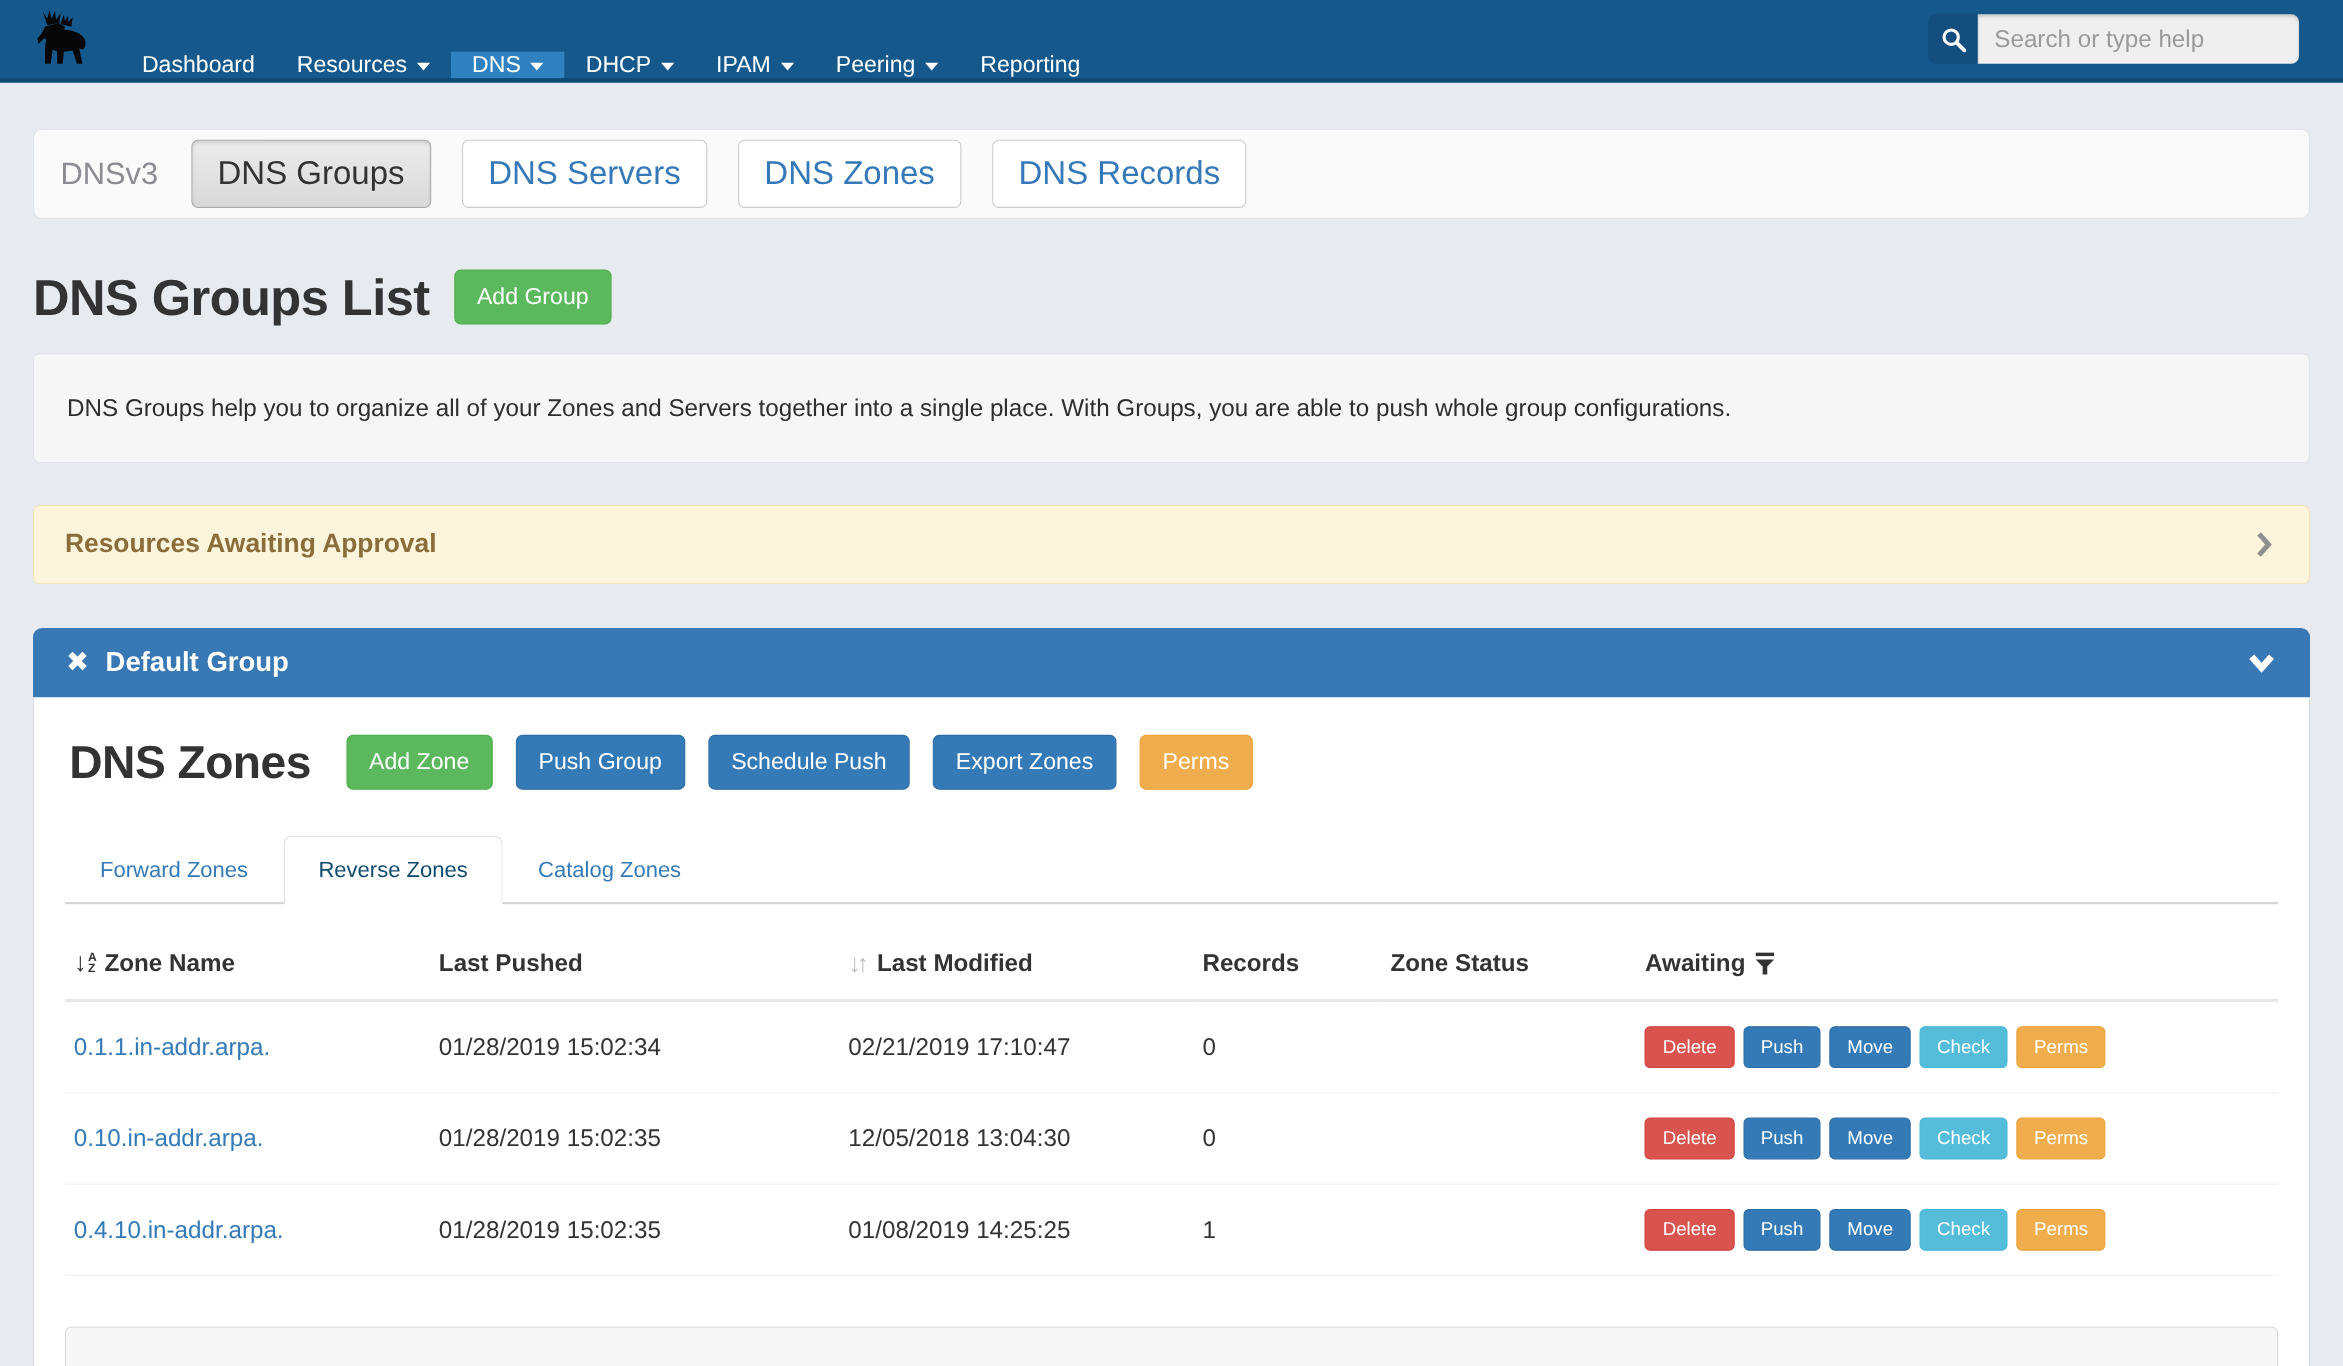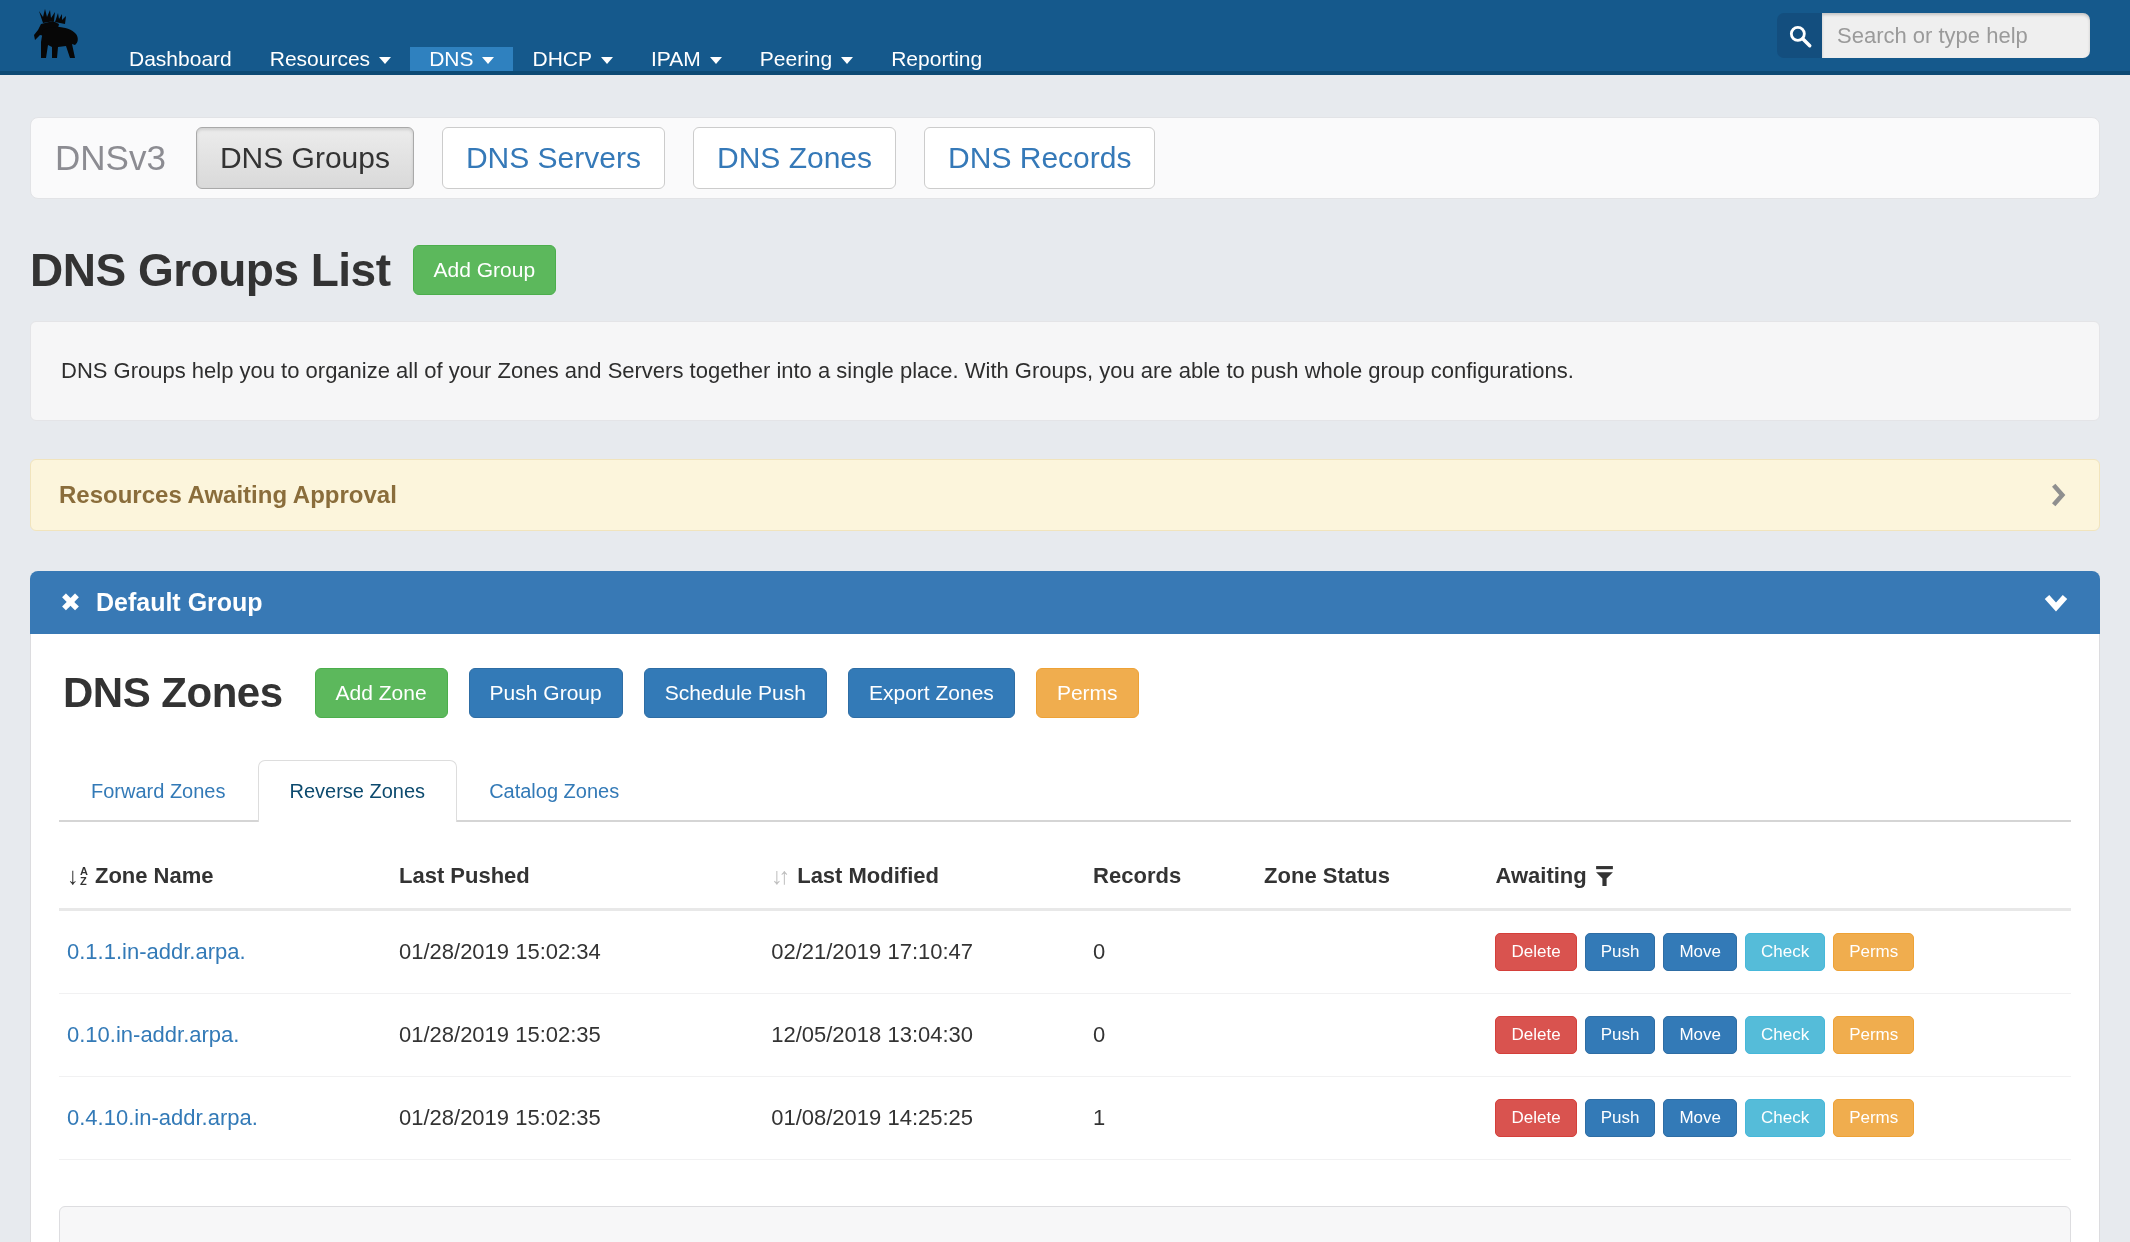--- a/index.html
+++ b/index.html
@@ -33,39 +33,39 @@
     border-left: 6px solid transparent; border-right: 6px solid transparent;
     border-top: 7px solid #fff; margin-top: 3px;
   }
   .search-group { margin-left: auto; align-self: center; display: flex; margin-right: 40px; }
   .search-icon-box {
     width: 45px; height: 45px; background: #134e7e;
     border-radius: 7px 0 0 7px;
     display: flex; align-items: center; justify-content: center;
   }
   .search-input {
-    width: 268px; height: 45px; border: none; outline: none;
+    width: 292px; height: 45px; border: none; outline: none;
     border-radius: 0 7px 7px 0; background: #efefef;
     padding: 4px 15px; font-size: 22px; color: #333;
     font-family: "Liberation Sans", sans-serif;
     box-shadow: inset 0 2px 3px rgba(0,0,0,.18);
   }
   .search-input::placeholder { color: #9a9a9a; }
 
   
   .container { padding: 0 30px; }
 
   
   .subnav {
     margin-top: 42px; background: #fafafb;
     border: 1px solid #e2e3e6; border-radius: 8px;
     height: 82px; display: flex; align-items: center;
     padding: 0 24px; gap: 28px;
   }
-  .subnav-label { color: #8c8c92; font-size: 35px; margin-right: 2px; }
+  .subnav-label { color: #8c8c92; font-size: 28px; margin-right: 2px; }
   .subnav-btn {
     font-size: 30px; padding: 13px 23px; border-radius: 6px;
     border: 1px solid #ccc; background: #fff; color: #3579b8; cursor: pointer;
     font-family: "Liberation Sans", sans-serif;
   }
   .subnav-btn.active {
     background: linear-gradient(#ececec, #d9d9d9);
     border-color: #a9a9a9; color: #333;
     box-shadow: inset 0 2px 3px rgba(0,0,0,.12);
   }

